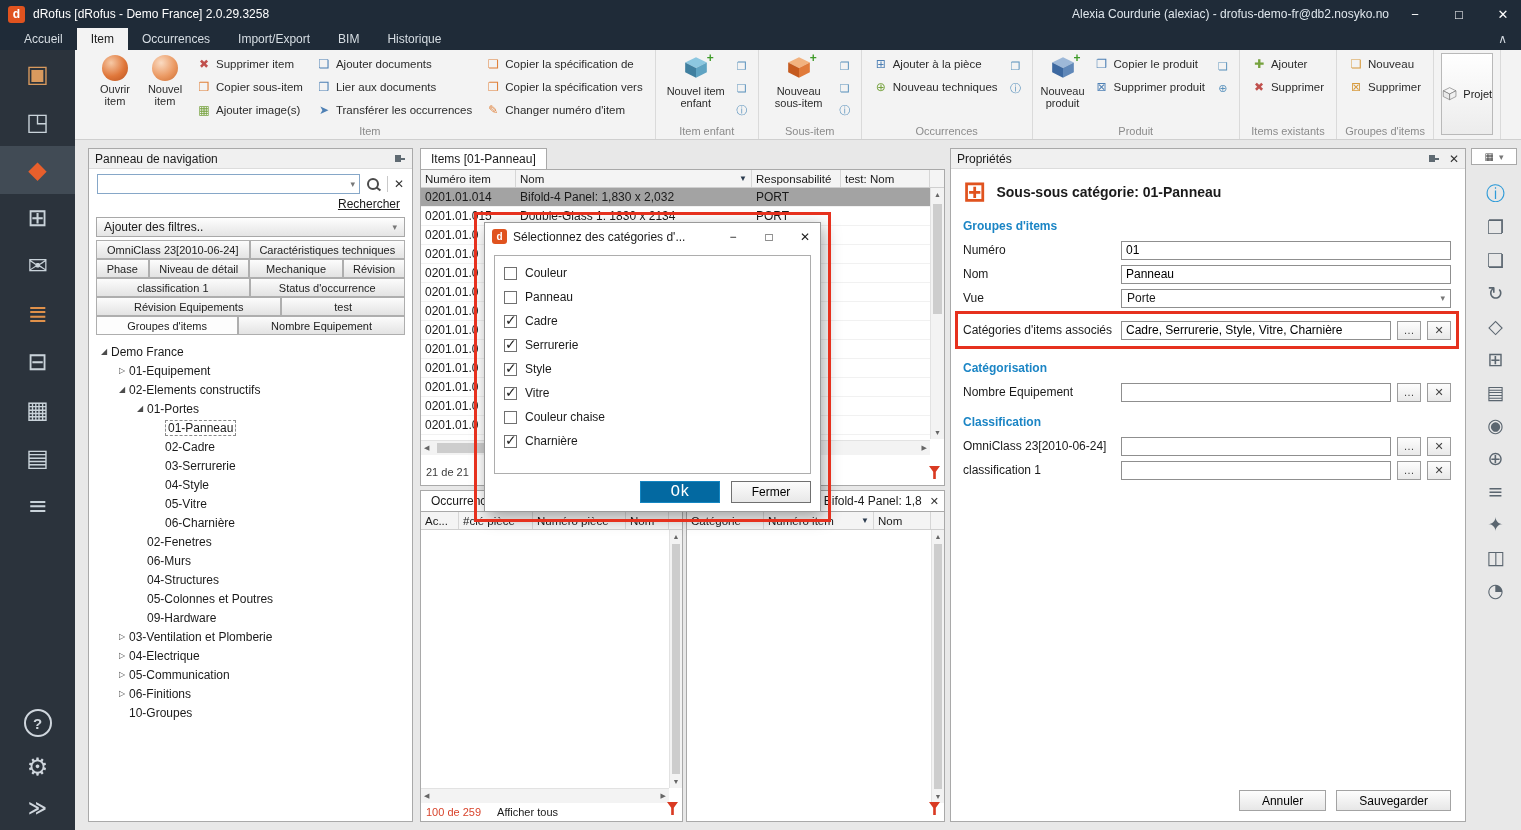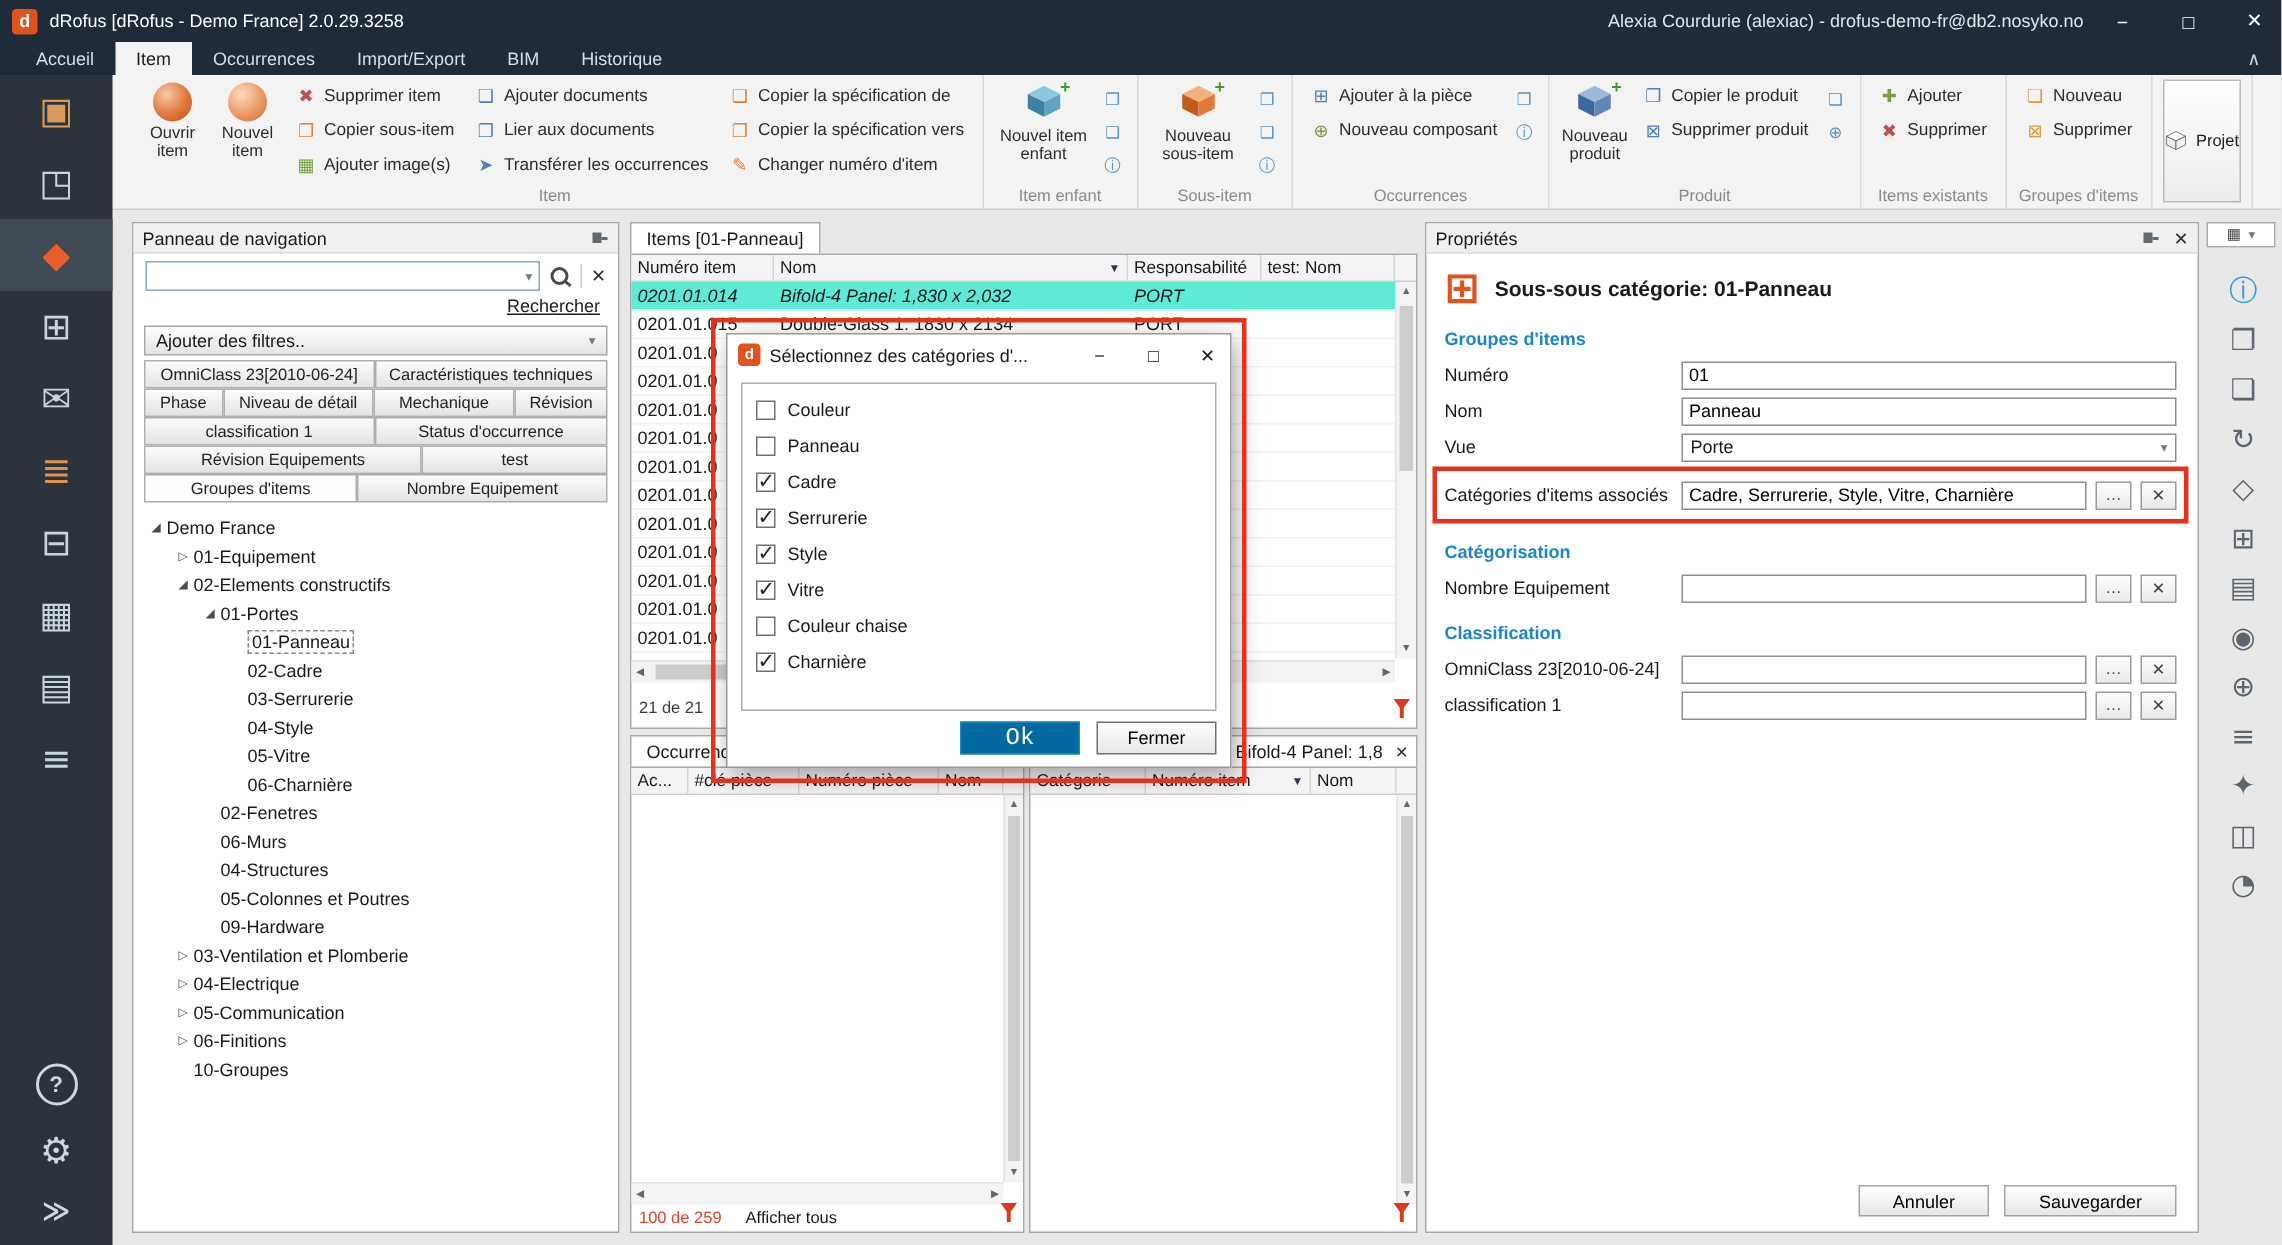--- a/index.html
+++ b/index.html
@@ -90,21 +90,21 @@
   .itemocc-panel { position:absolute; left:686px; top:490px; width:259px; height:332px; }
   .tabbar { height:21px; display:flex; }
   .tab { background:#fff; border:1px solid #a9a9a9; border-bottom:none; padding:3px 10px 0 10px; font-size:12px; height:21px; white-space:nowrap; overflow:hidden; }
   .tab.wide { flex:1; display:flex; justify-content:flex-end; align-items:center; gap:8px; padding:0 5px 0 10px; }
   .tclose { font-size:11px; color:#333; }
   .gridbox { position:absolute; left:0; top:21px; right:0; bottom:0; background:#fff; border:1px solid #a9a9a9; }
   .ghead { display:flex; height:18px; background:#f4f4f4; border-bottom:1px solid #cfcfcf; }
   .gh { display:flex; align-items:center; justify-content:space-between; padding:0 4px; font-size:11.5px; border-right:1px solid #d6d6d6; overflow:hidden; white-space:nowrap; }
   .gh .fg { font-size:8px; color:#2b3b4e; }
   .grow { display:flex; height:19px; border-bottom:1px solid #f1f1f1; font-size:12px; }
-  .grow.selected { background:#5eead4;font-style:italic; }
+  .grow.selected { background:#a3a3a3; }
   .cell { padding:2px 4px; overflow:hidden; white-space:nowrap; }
   .c1 { width:95px; } .c2 { width:236px; } .c3 { width:89px; } .c4 { width:89px; }
   .vsb { position:absolute; top:18px; right:0; width:14px; bottom:46px; background:#f3f3f3; border-left:1px solid #e2e2e2; display:flex; flex-direction:column; justify-content:space-between; align-items:center; }
   .sbtn { font-size:7px; color:#666; padding:3px 0; }
   .vthumb { position:absolute; top:16px; left:2px; right:2px; height:110px; background:#cdcdcd; }
   .hsb { position:absolute; left:0; right:14px; bottom:30px; height:15px; background:#f3f3f3; border-top:1px solid #e2e2e2; display:flex; justify-content:space-between; align-items:center; padding:0 3px; }
   .hthumb { position:absolute; left:16px; right:120px; top:2px; bottom:2px; background:#cdcdcd; }
   .gstatus { position:absolute; left:5px; bottom:7px; font-size:11px; color:#3c3c3c; }
   .ricon { position:absolute; right:4px; bottom:6px; width:11px; height:13px; background:#d93a22; clip-path:polygon(0 0,100% 0,62% 45%,62% 100%,38% 100%,38% 45%); }
   .occ-panel .vsb, .itemocc-panel .vsb { width:13px; bottom:33px; }
@@ -317,21 +317,21 @@
   <div class="rgroup">
     <div class="rg-body">
       <div class="smcol">
   <div class="smbtn">
     <span class="ic" style="color: rgb(79, 129, 181);">⊞</span>
     <span>Ajouter à la pièce</span>
   </div>
 
   <div class="smbtn">
     <span class="ic" style="color: rgb(118, 162, 62);">⊕</span>
-    <span>Nouveau composant</span>
+    <span>Nouveau techniques</span>
   </div>
 </div>
       <div class="minicol">
   <div class="minibtn">
     <span class="ic">❐</span>
   </div>
 
   <div class="minibtn">
     <span class="ic">ⓘ</span>
   </div>

